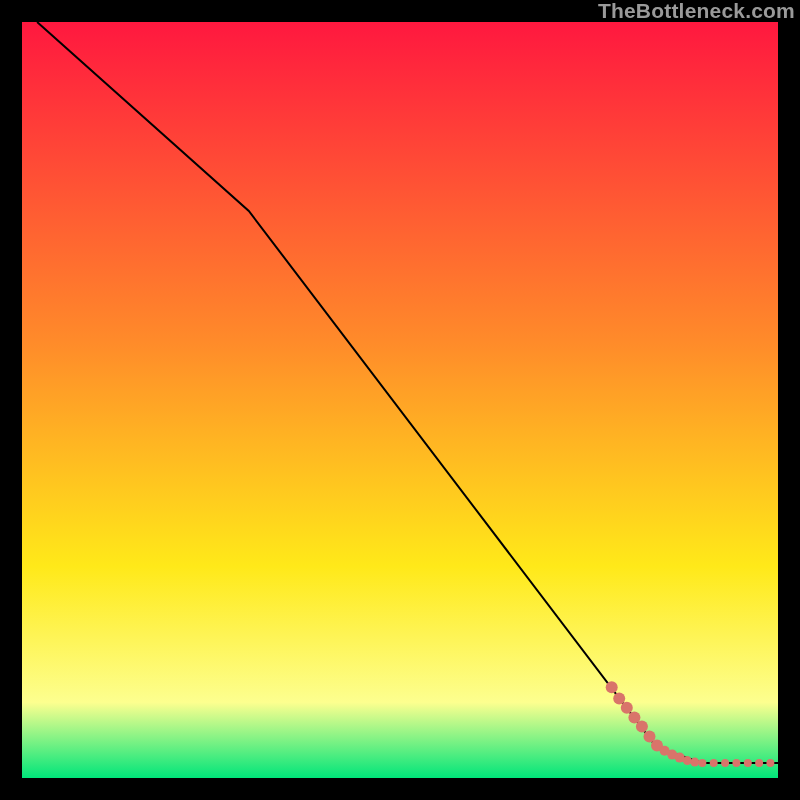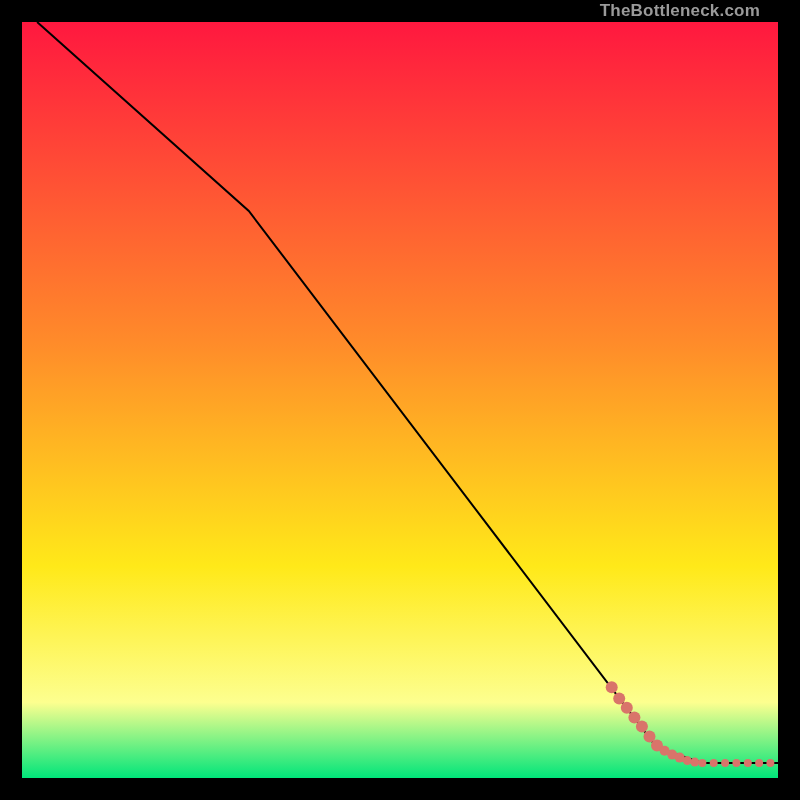--- a/index.html
+++ b/index.html
@@ -35,25 +35,25 @@
     z-index: 0;
   }
   .plot-svg {
     display: block;
     width: 756px;
     height: 756px;
   }
   .watermark {
     position: absolute;
     top: 0;
-    right: 40px;
+    right: 5px;
     height: 22px;
     line-height: 22px;
     color: #9a9a9a;
-    font-size: 17px;
+    font-size: 21px;
     font-weight: 600;
     letter-spacing: 0.2px;
     z-index: 2;
     user-select: none;
   }
 </style>
 </head>
 <body>
 
 <div class="frame">

